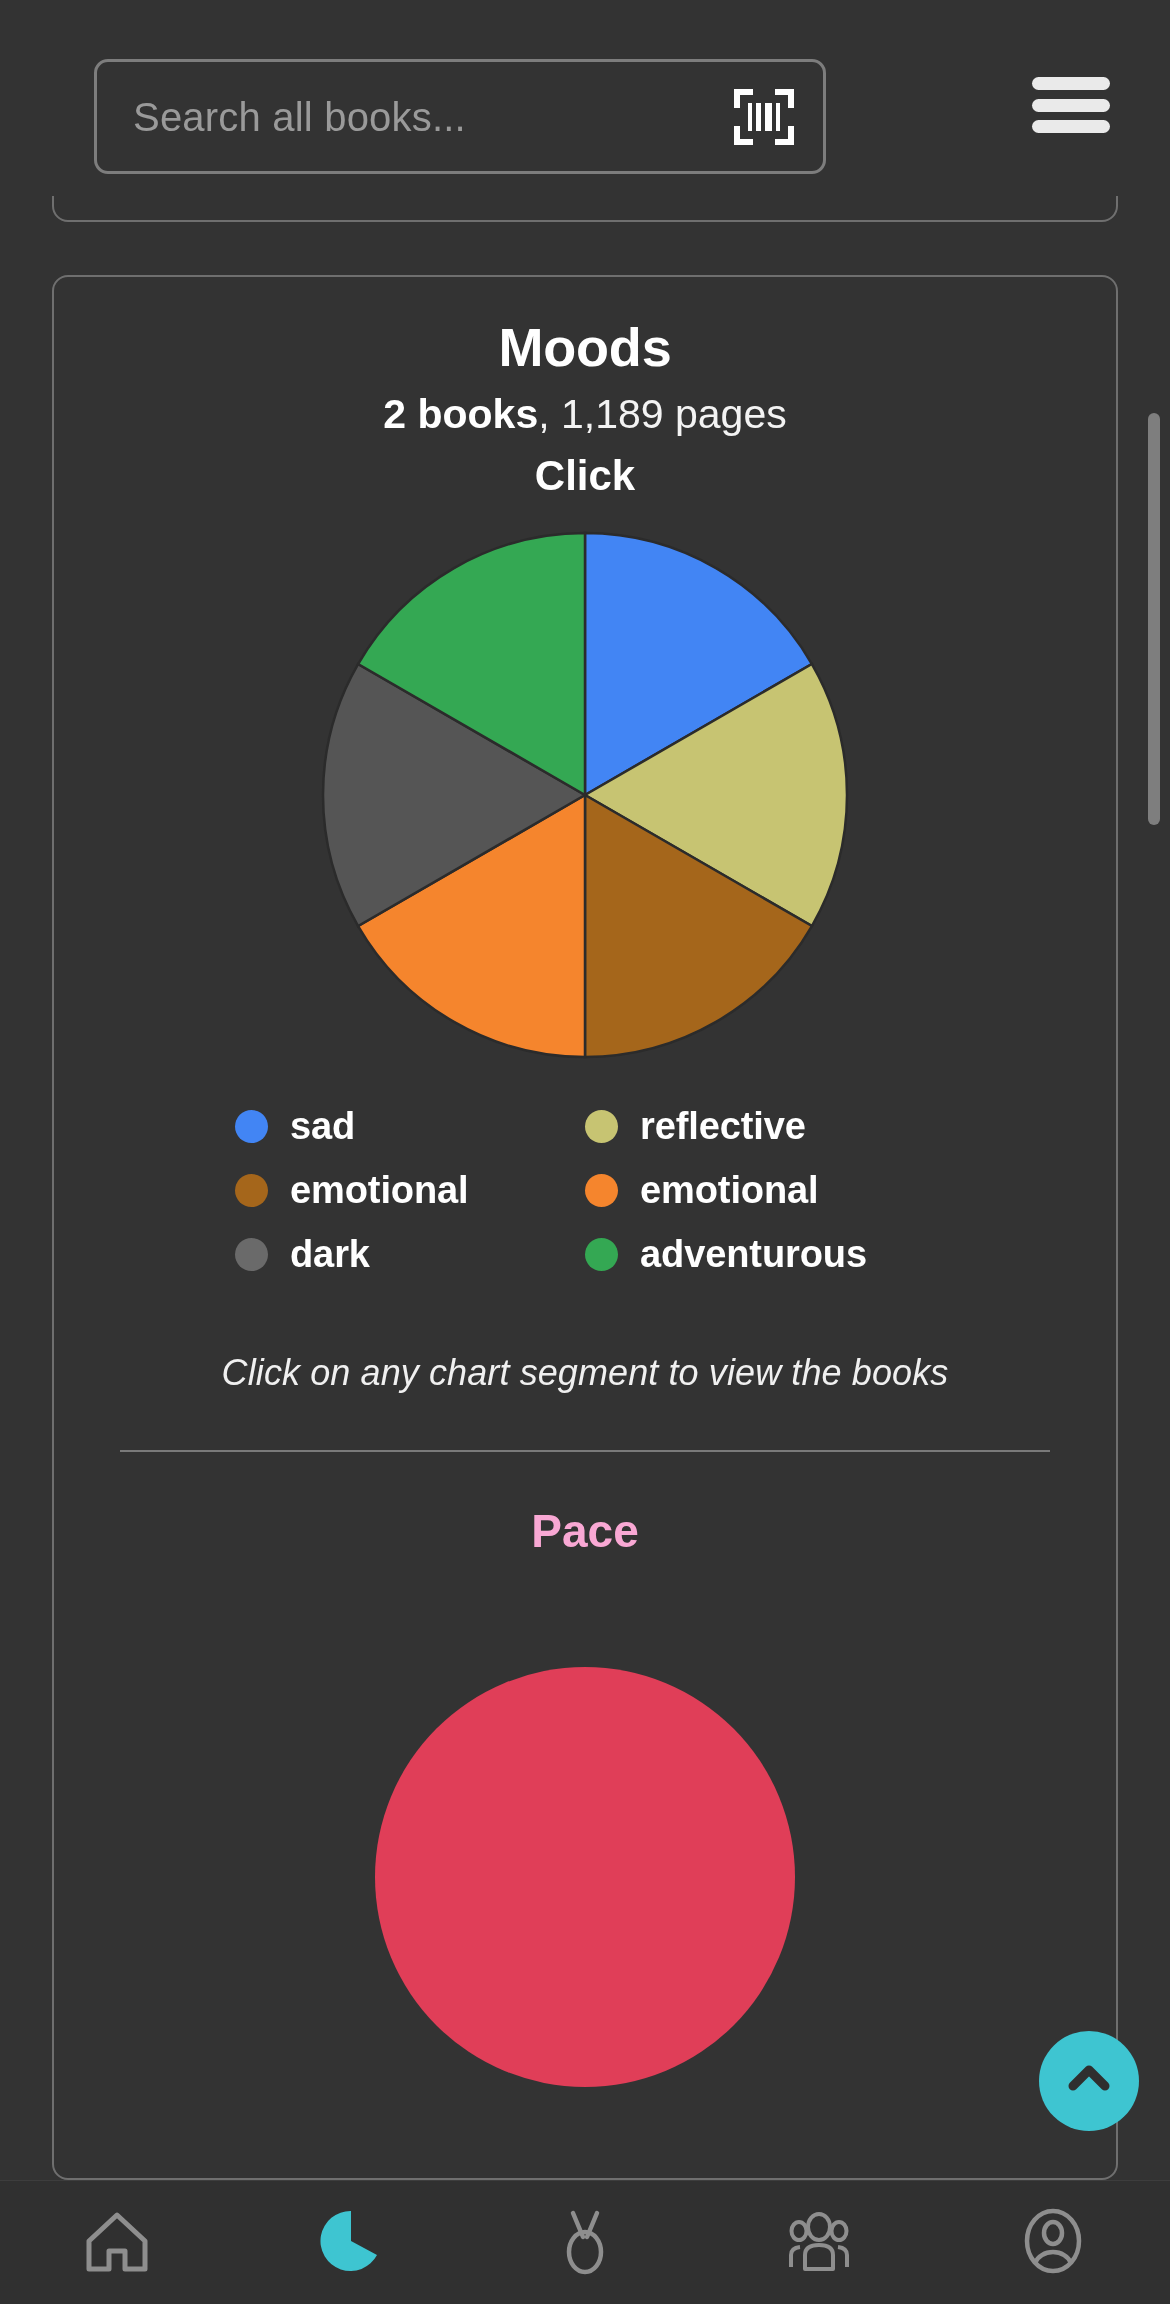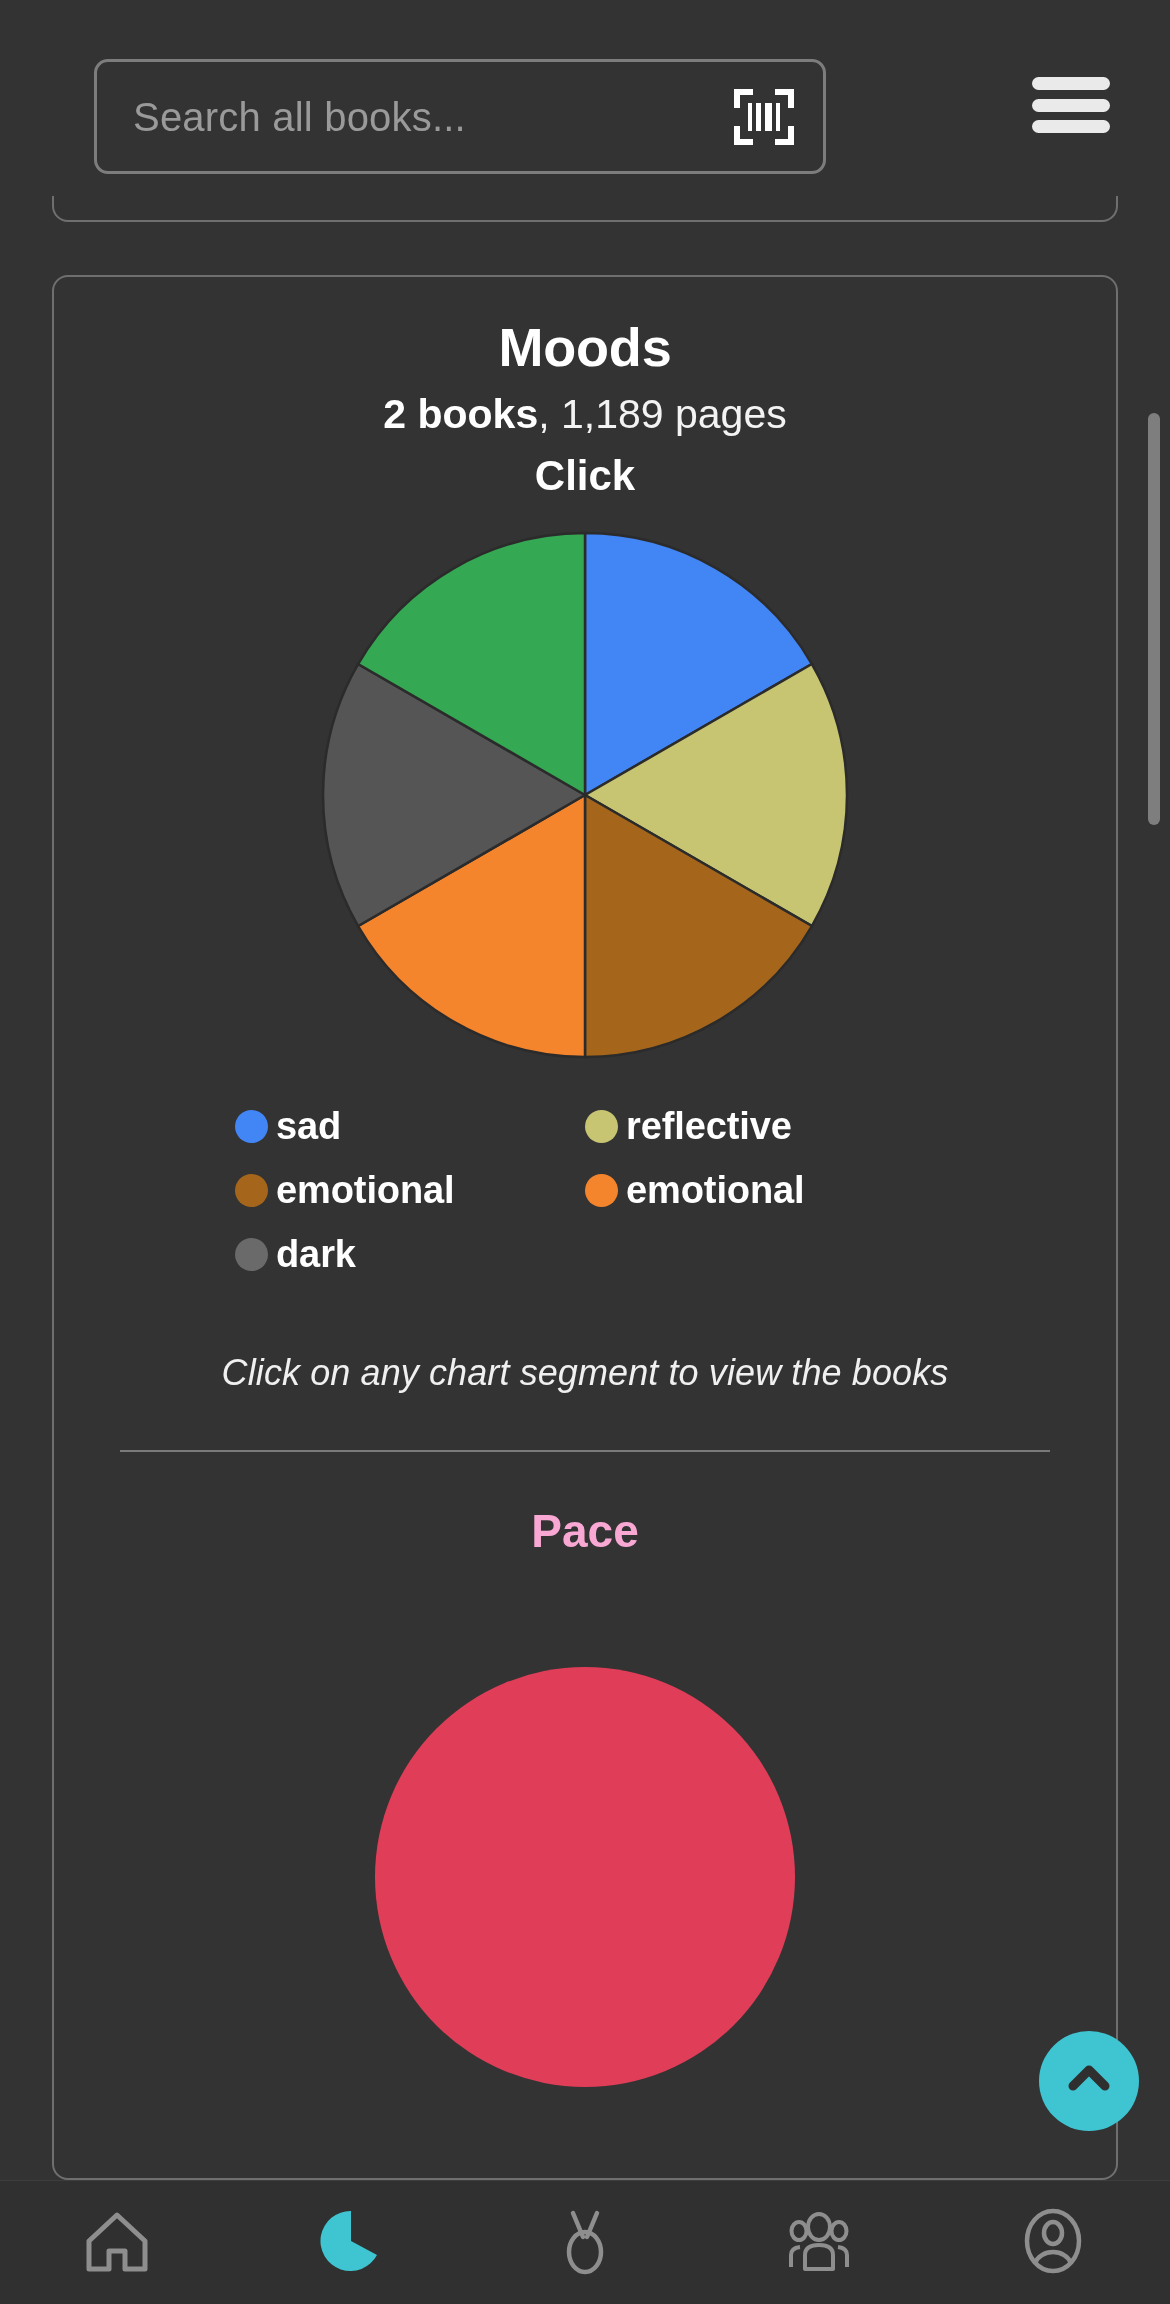--- a/index.html
+++ b/index.html
@@ -149,21 +149,21 @@
     margin: 36px auto 0 auto;
     width: 700px;
     display: grid;
     grid-template-columns: 1fr 1fr;
     row-gap: 13px;
     column-gap: 0px;
   }
   .legend-item {
     display: flex;
     align-items: center;
-    gap: 8px;
+    gap: 22px;
     height: 51px;
   }
   .legend-dot {
     width: 33px;
     height: 33px;
     border-radius: 50%;
     flex: 0 0 auto;
   }
   .legend-label {
     color: #ffffff;
@@ -336,20 +336,24 @@
             <span class="legend-label">emotional</span>
           </div>
           <div class="legend-item">
             <span class="legend-dot" style="background: rgb(245, 133, 45);"></span>
             <span class="legend-label">emotional</span>
           </div>
           <div class="legend-item">
             <span class="legend-dot" style="background: rgb(106, 106, 106);"></span>
             <span class="legend-label">dark</span>
           </div>
+          <div class="legend-item">
+            <span class="legend-dot" style="background: rgb(52, 168, 83);"></span>
+            <span class="legend-label">adventurous</span>
+          </div>
         </div>
 
       <div class="hint">Click on any chart segment to view the books</div>
 
       <div class="divider"></div>
 
       <div class="pace-heading">Pace</div>
 
       <div class="pace-dome" style="background: rgb(224, 62, 88);"></div>
     </div>

